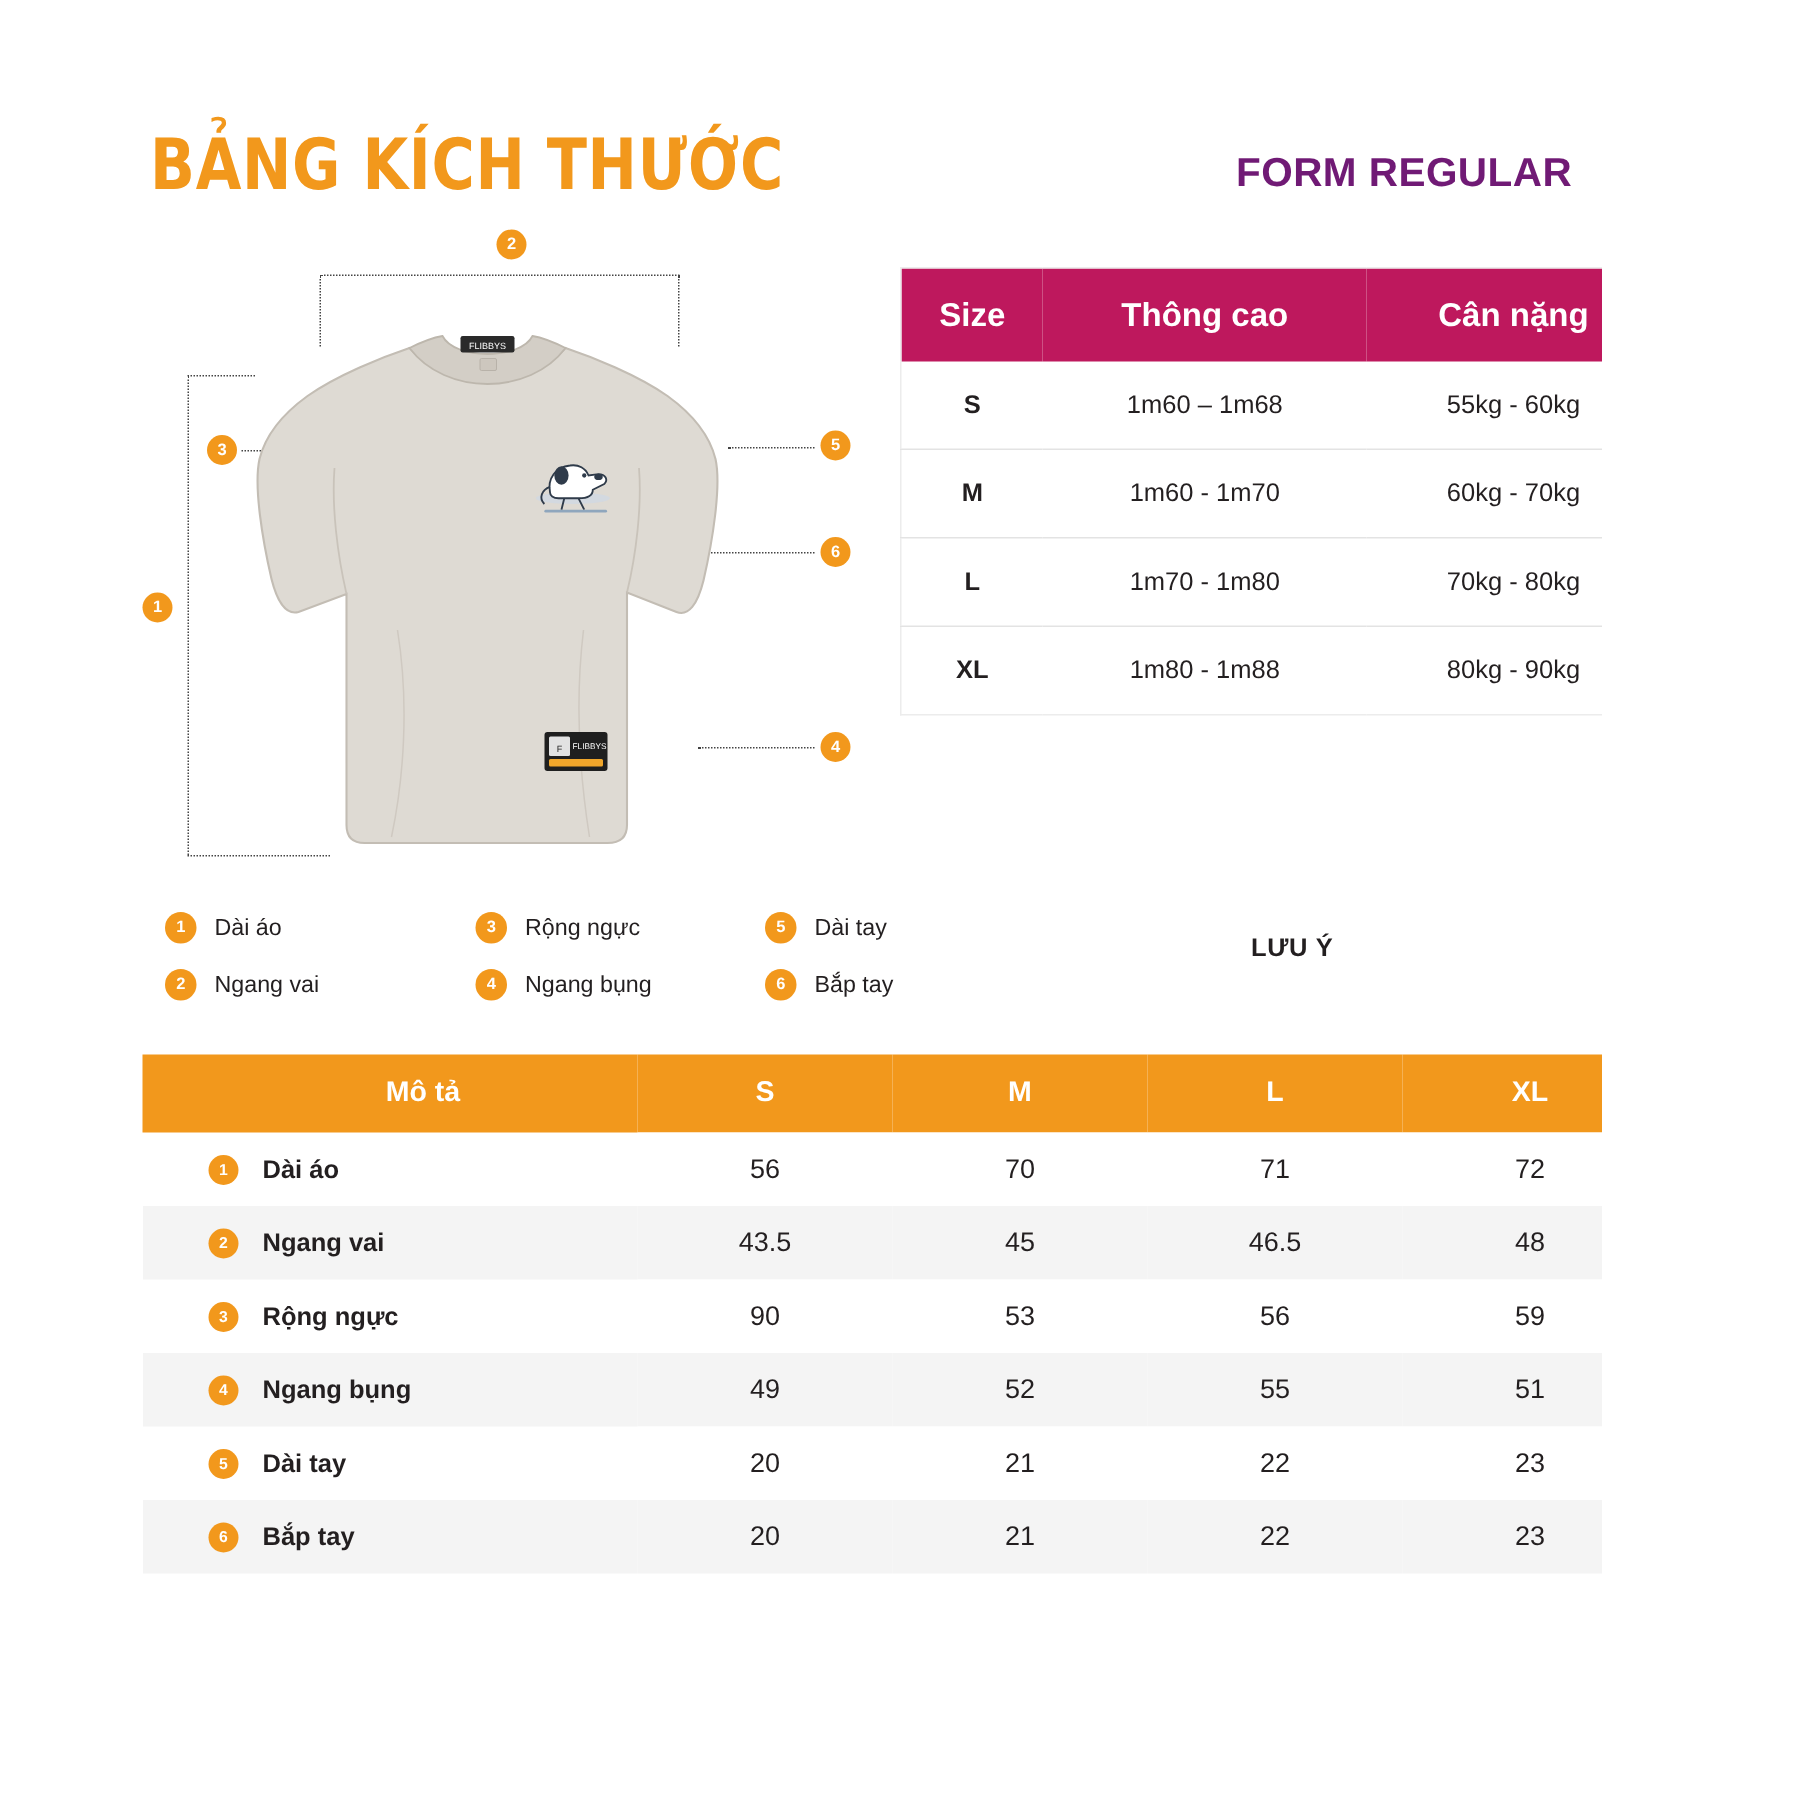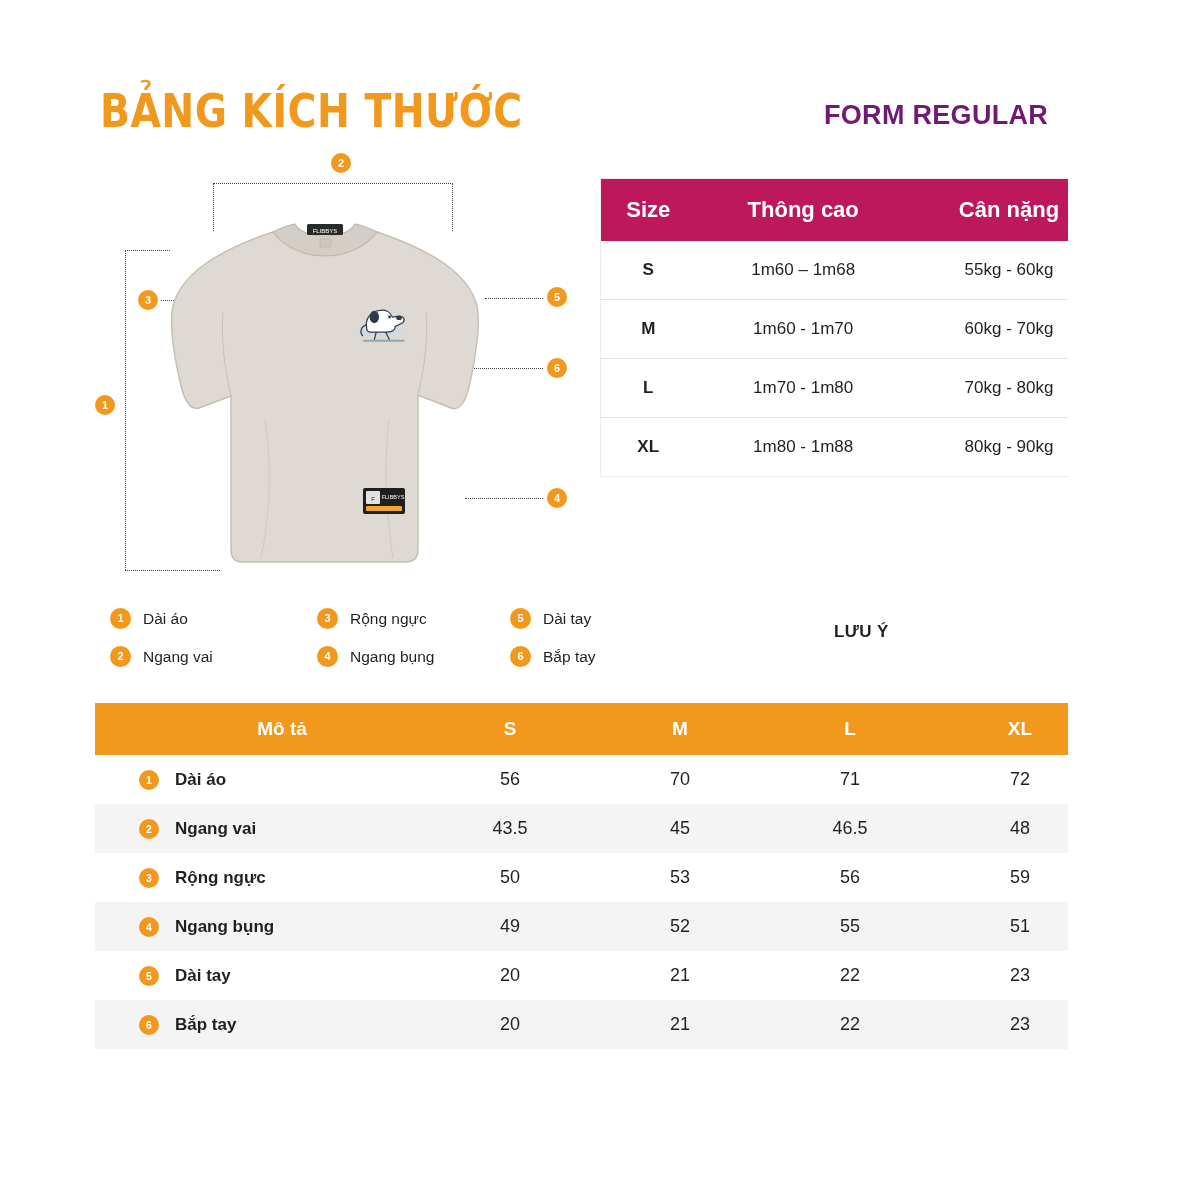--- a/index.html
+++ b/index.html
@@ -380,21 +380,21 @@
         <td>43.5</td>
         <td>45</td>
         <td>46.5</td>
         <td>48</td>
       </tr>
       <tr>
         <td class="label-cell">
           <span class="bub3">3</span>
           <span class="txt">Rộng ngực</span>
         </td>
-        <td>50</td>
+        <td>90</td>
         <td>53</td>
         <td>56</td>
         <td>59</td>
       </tr>
       <tr class="alt">
         <td class="label-cell">
           <span class="bub3">4</span>
           <span class="txt">Ngang bụng</span>
         </td>
         <td>49</td>

